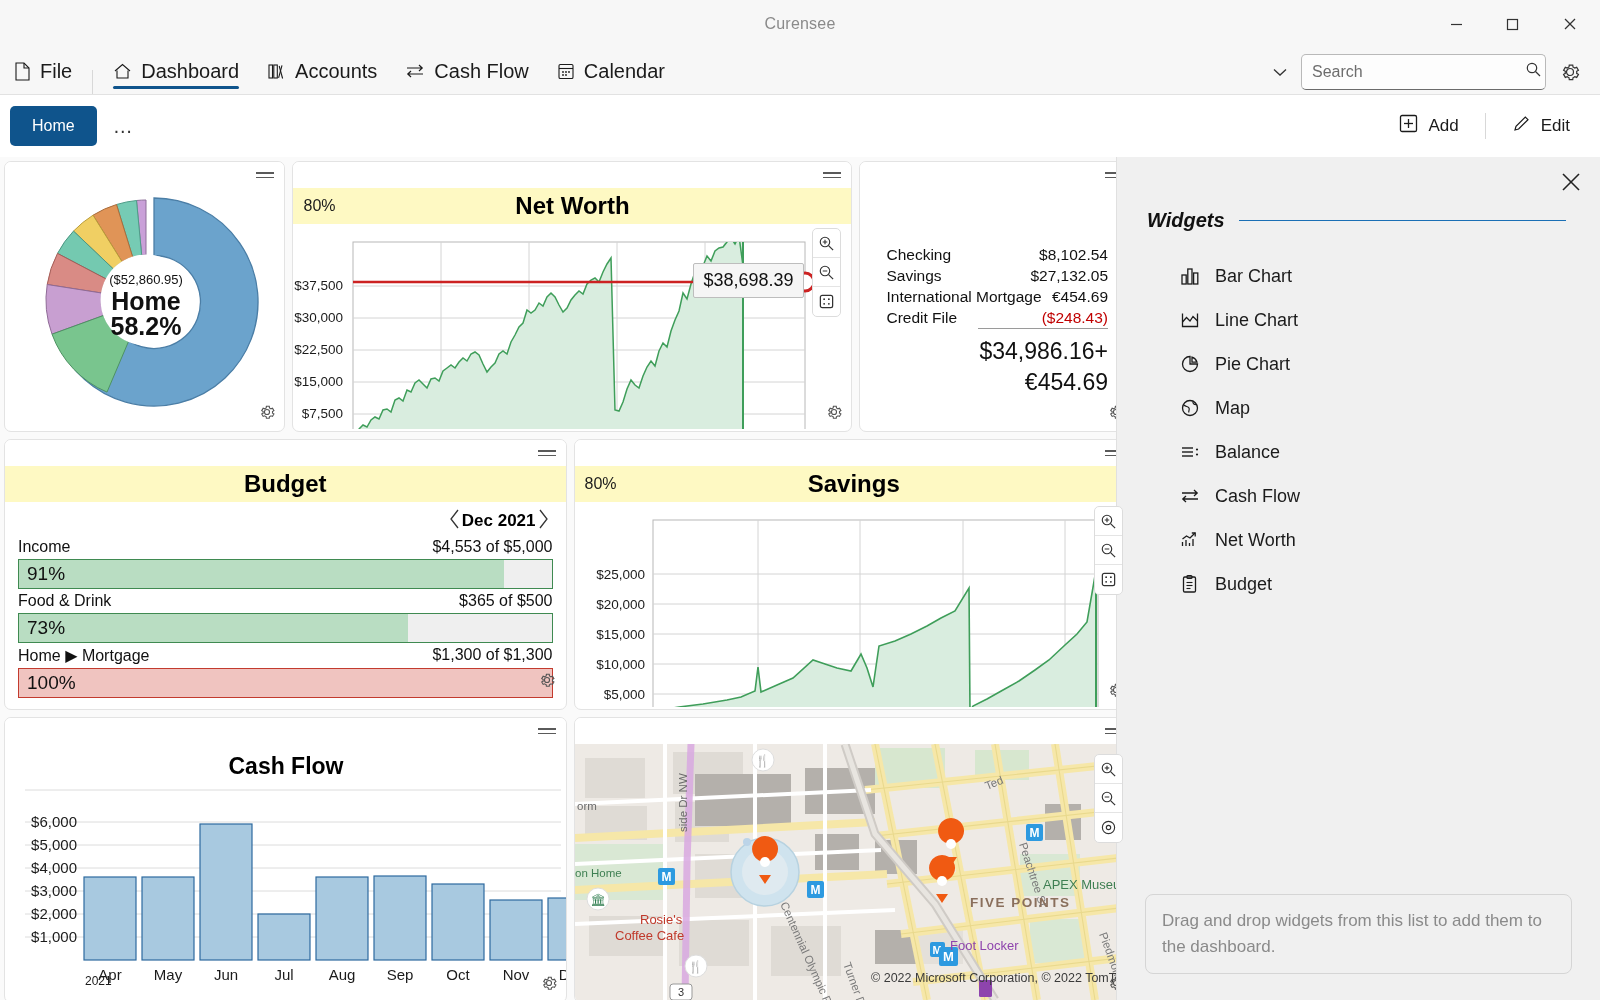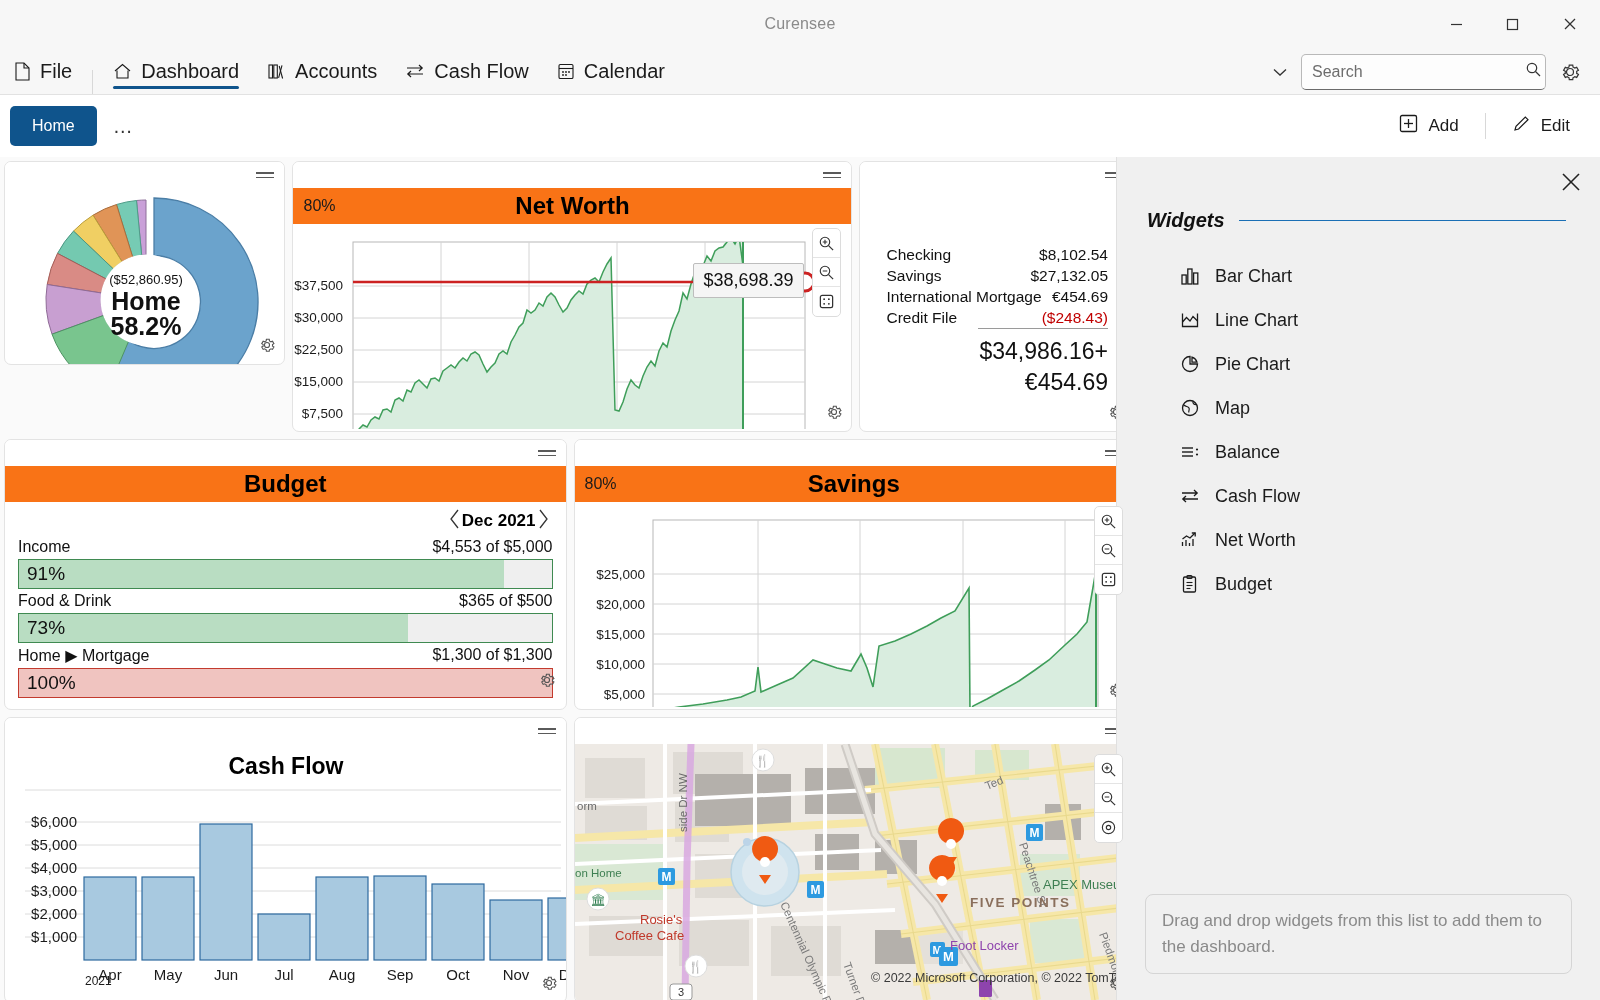--- a/index.html
+++ b/index.html
@@ -81,21 +81,21 @@
     background: #fff; border: 1px solid #e3e3e3; border-radius: 7px;
     position: relative; overflow: hidden;
   }
   .cardbar {
     height: 26px; display: flex; justify-content: flex-end; align-items: center;
     padding-right: 10px; background: #fff;
   }
   .hamburger { width: 18px; }
   .hamburger span { display: block; height: 1.6px; background: #5a5a5a; margin: 3px 0; }
   .wtitle {
-    background: #f97316; height: 36px; display: flex; align-items: center;
+    background: #fef9c3; height: 36px; display: flex; align-items: center;
     justify-content: center; position: relative;
     font-size: 24px; font-weight: bold; color: #000;
   }
   .wtitle .pct { position: absolute; left: 10px; font-size: 16px; font-weight: normal; color:#1b1b1b;}
   .cardgear { position: absolute; right: 8px; bottom: 6px; color: #555; }
 
   
   .zstack {
     position: absolute; border: 1px solid #dcdcdc; border-radius: 5px;
     background: #fff; width: 29px; overflow: hidden; z-index: 5;
@@ -284,21 +284,21 @@
       </span>
       <span>Edit</span>
     </div>
   </div>
 </div>
 
 <div class="dash">
 
   <div class="row">
 
-    <div class="card" style="width:284px;height:204px;">
+    <div class="card" style="width:284px;height:271px;">
       <div class="cardbar">
         <span class="hamburger">
             <span></span>
             <span></span>
           </span>
       </div>
       <svg width="282" height="240" viewBox="0 0 282 240">
         <g transform="translate(141,112)">
 
           <g transform="translate(8,2)">

